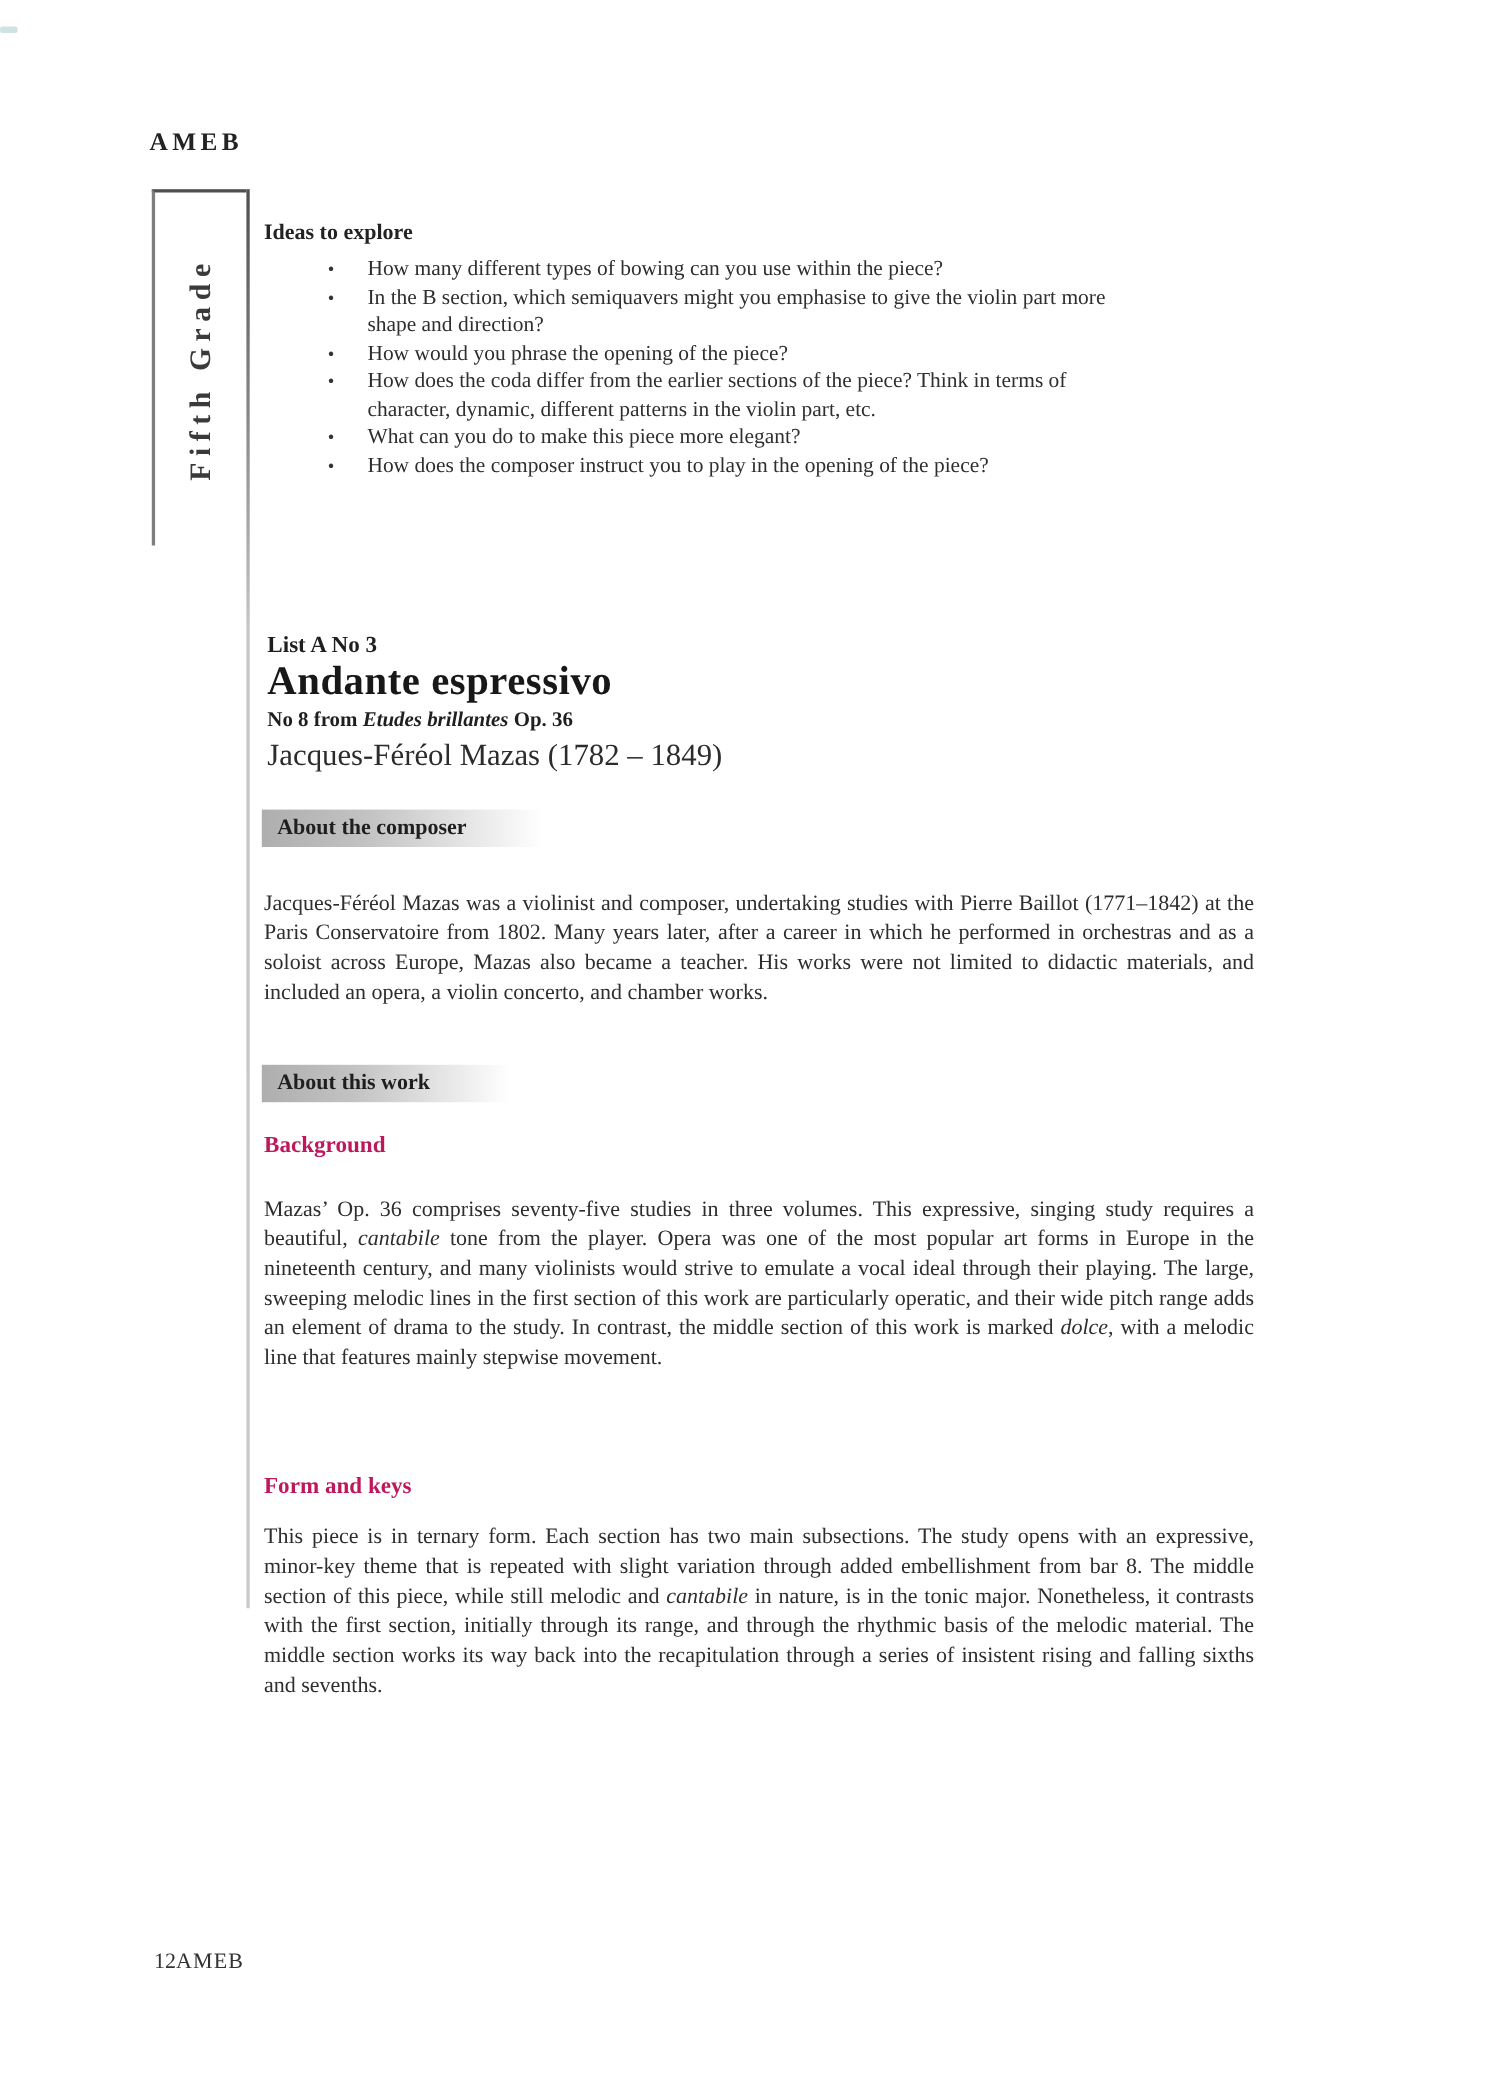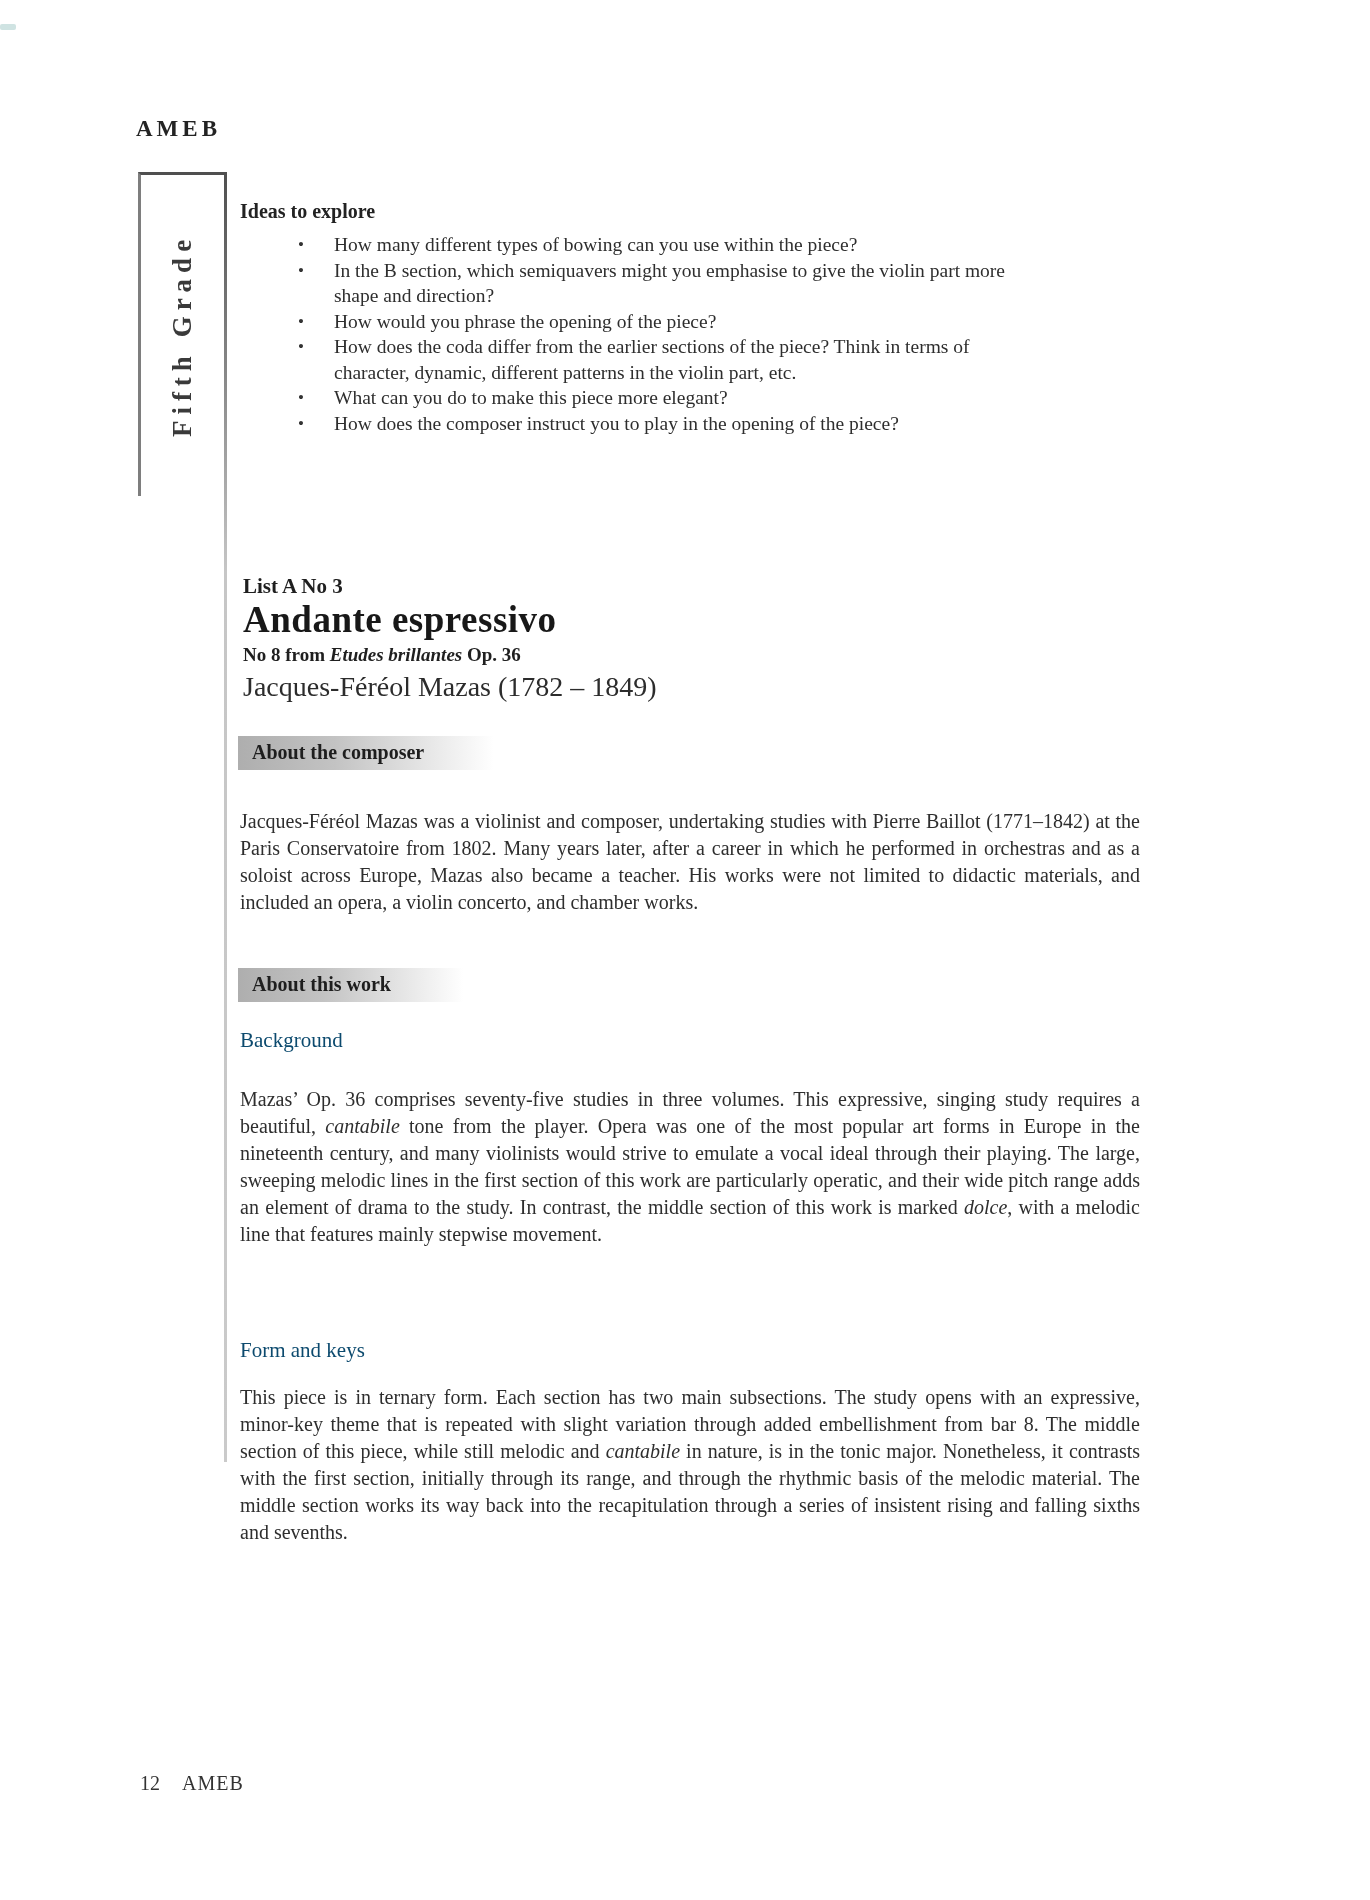--- a/index.html
+++ b/index.html
@@ -67,27 +67,27 @@
     background:linear-gradient(90deg,#aeaeae 0%,#c3c3c3 35%,#e3e3e3 65%,rgba(255,255,255,0) 92%);
   }
   .para{
     position:absolute;left:240px;width:900px;
     font-size:20px;line-height:27px;
     text-align:justify;
     color:#2e2e2e;
   }
   .sub-heading{
     position:absolute;left:240px;
-    font-size:21px;font-weight:normal;color:#0c4a6e;
+    font-size:21px;font-weight:bold;color:#be185d;
   }
   .footer{
     position:absolute;left:140px;top:1772px;
     font-size:20px;color:#333;
   }
-  .footer .pgnum{margin-right:22px;}
+  .footer .pgnum{}
   .footer .fbrand{letter-spacing:1px;}
   i{font-style:italic;}
 </style>
 </head>
 <body>
 
 <div class="scan-artifact"></div>
 
 <div class="brand">AMEB</div>
 <div class="grade-tab">

